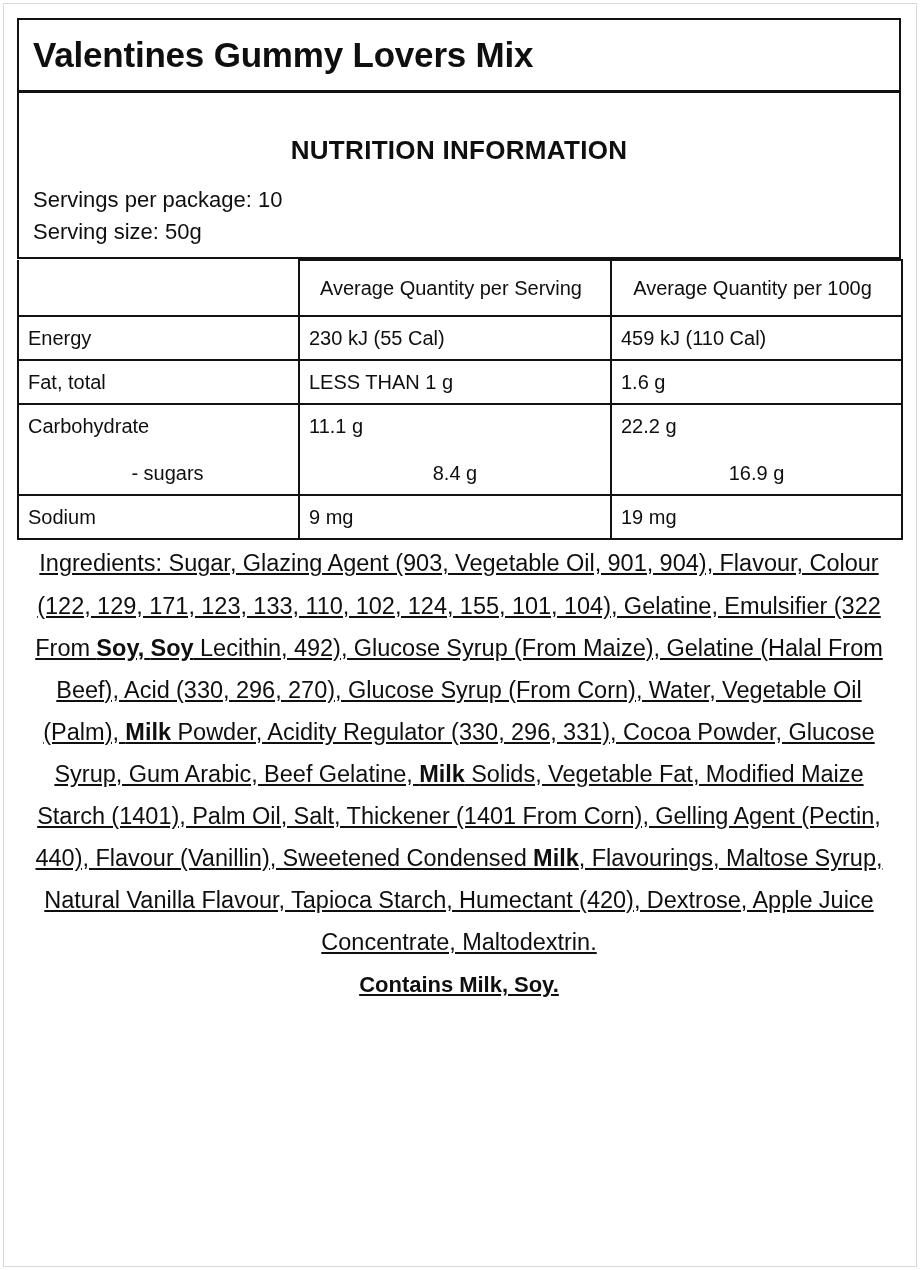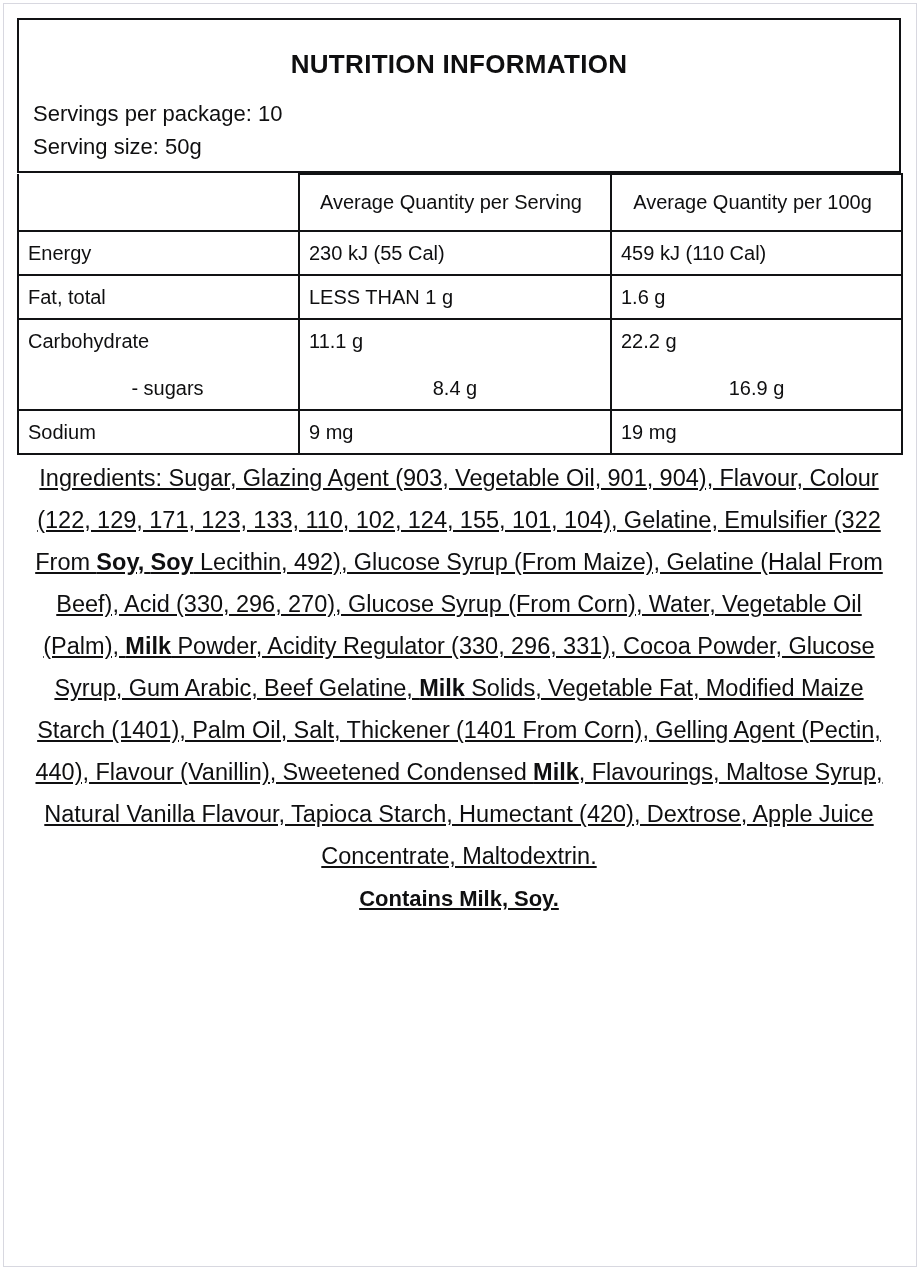--- a/index.html
+++ b/index.html
@@ -53,20 +53,21 @@
     font-weight: bold;
     line-height: 1.05;
     letter-spacing: -0.2px;
     margin: 0;
   }
 
   .ni-box {
     border-bottom: 2px solid #111214;
     box-sizing: border-box;
     padding: 0 10px;
+    margin-top: 13px;
   }
   .ni-heading {
     text-align: center;
     font-size: 26px;
     font-weight: bold;
     letter-spacing: 0.3px;
     padding: 29px 0 18px 0;
     margin: 0;
   }
   .servings {
@@ -131,20 +132,23 @@
   }
 </style>
 </head>
 <body>
 
 <div id="page">
   <div id="inner">
 
     <div class="panel">
 
+      <div class="title-box">
+        <div class="product-title">Valentines Gummy Lovers Mix</div>
+      </div>
 
       <div class="ni-box">
         <div class="ni-heading">NUTRITION INFORMATION</div>
         <div class="servings">
           <div>Servings per package: 10</div>
           <div>Serving size: 50g</div>
         </div>
       </div>
     </div>
 

